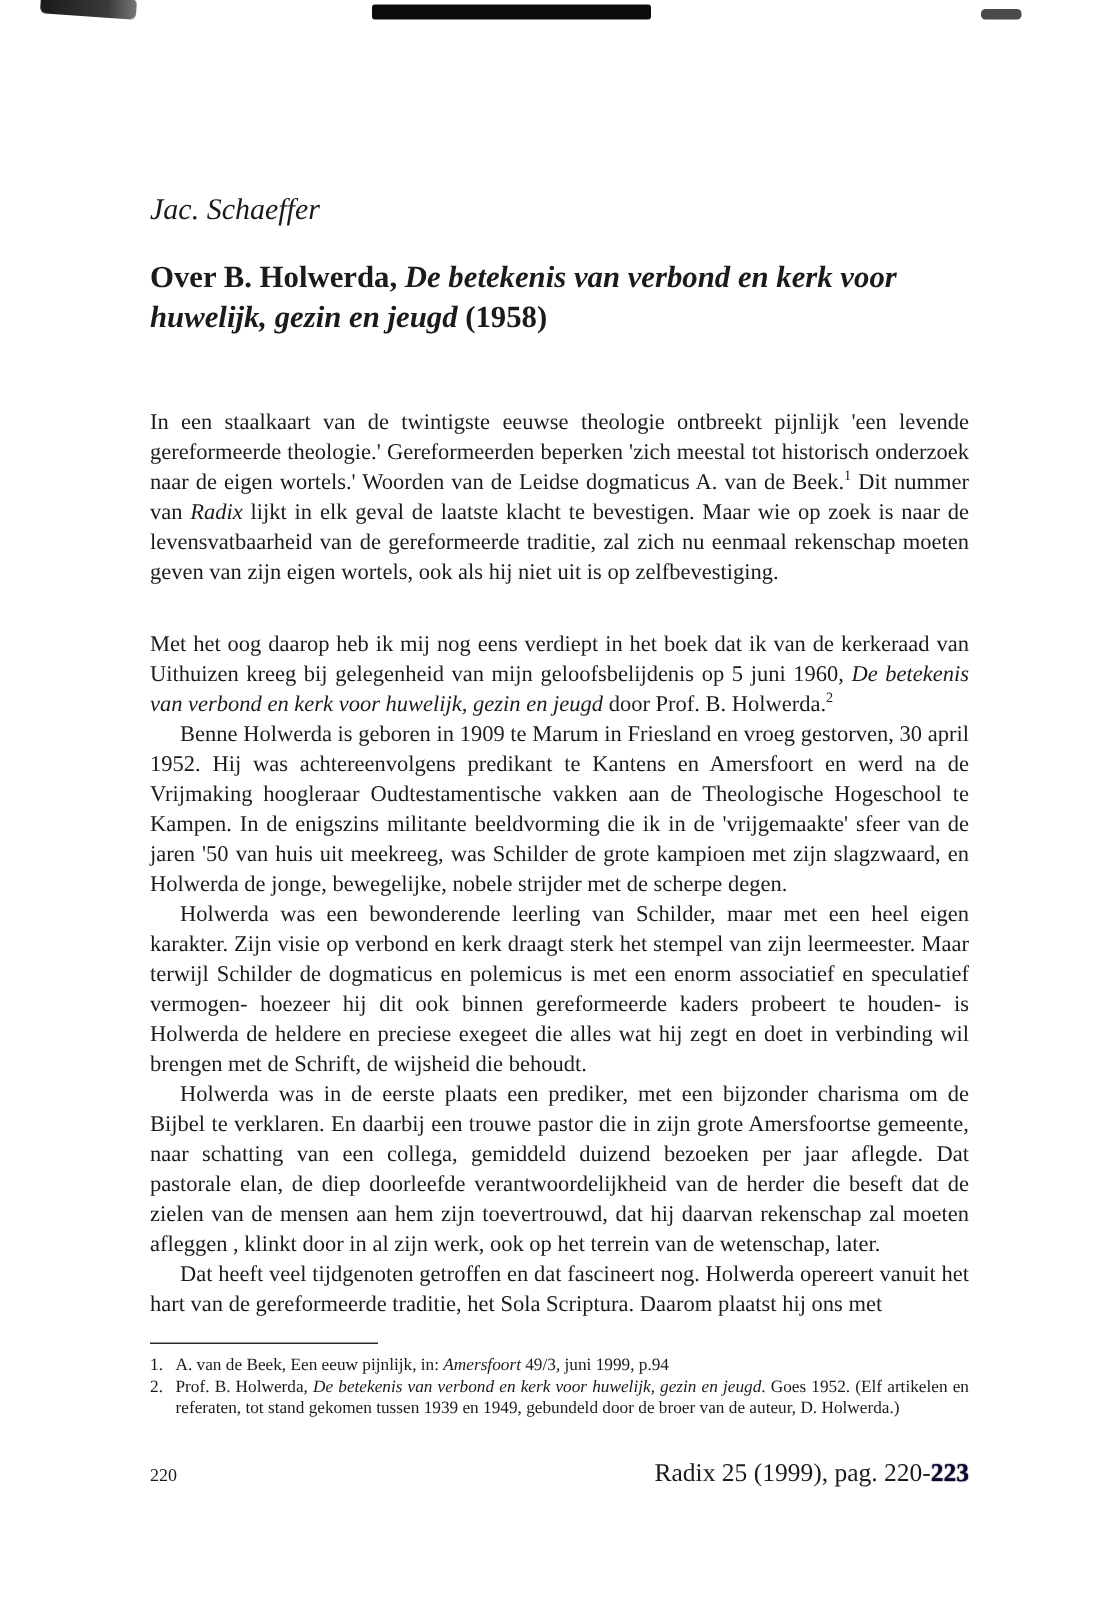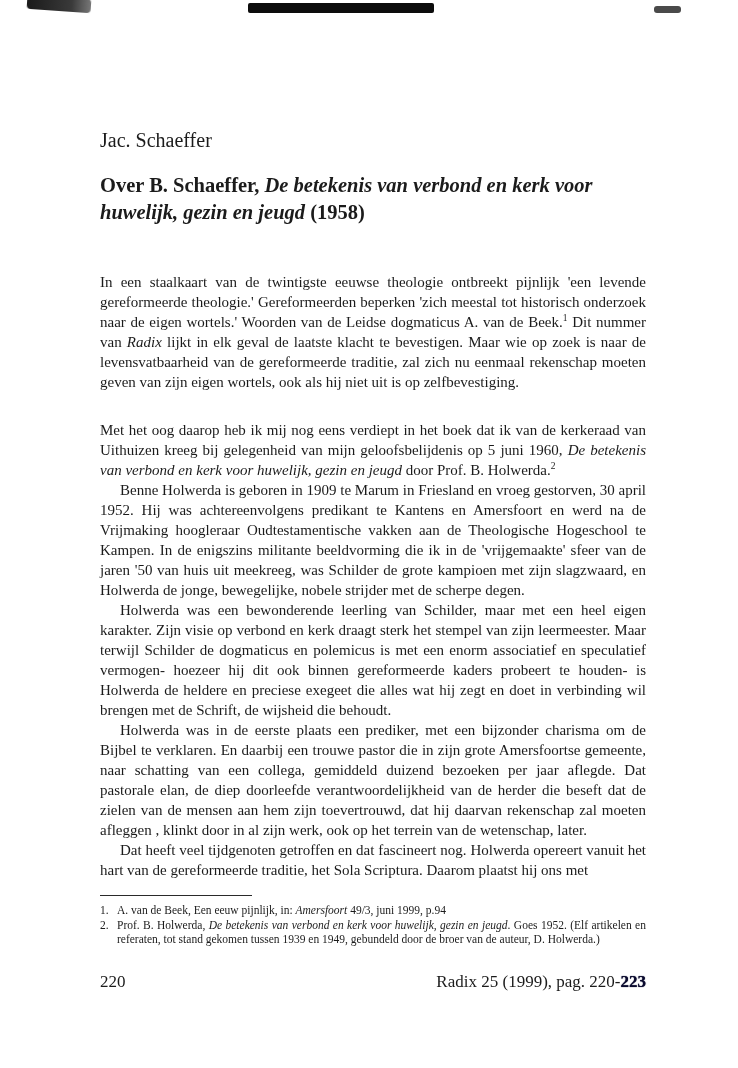--- a/index.html
+++ b/index.html
@@ -29,20 +29,21 @@
     background: #4a4a4a; border-radius: 3px; filter: blur(0.5px);
   }
   .content {
     position: absolute;
     left: 100px;
     top: 0;
     width: 546px;
   }
   .author {
     margin-top: 128px;
+    font-style: italic;
     font-size: 20px;
     line-height: 24px;
   }
   .title {
     margin-top: 20px;
     font-size: 20.5px;
     font-weight: bold;
     line-height: 27px;
   }
   .title .book { font-style: italic; }
@@ -75,41 +76,41 @@
   .fn-num { position: absolute; left: 0; }
   .footer {
     position: absolute;
     left: 100px;
     width: 546px;
     top: 972px;
     display: flex;
     justify-content: space-between;
     align-items: baseline;
   }
-  .page-number { font-size: 17px; }
+  .page-number { font-size: 12px; }
   .journal-ref { font-size: 17px; }
   .journal-ref .hl {
     font-weight: bold;
     color: #0a0a2e;
     text-shadow: 0 0 1px #0a0a2e;
   }
 </style>
 </head>
 <body>
 
 <div class="page">
 
   <div class="artifact a1"></div>
   <div class="artifact a2"></div>
   <div class="artifact a3"></div>
 
   <div class="content">
     <div class="author">Jac. Schaeffer</div>
 
-    <h1 class="title"><span>Over B. Schaeffer, </span><span class="book">De betekenis van verbond en kerk voor huwelijk, gezin en jeugd</span><span> (1958)</span></h1>
+    <h1 class="title"><span>Over B. Holwerda, </span><span class="book">De betekenis van verbond en kerk voor huwelijk, gezin en jeugd</span><span> (1958)</span></h1>
 
     <div class="article-body">
         <p class="para"><span>In een staalkaart van de twintigste eeuwse theologie ontbreekt pijnlijk 'een levende gereformeerde theologie.' Gereformeerden beperken 'zich meestal tot historisch onderzoek naar de eigen wortels.'  Woorden van de Leidse dogmaticus A. van de Beek.</span><sup>1</sup><span> Dit nummer van </span><span class="it">Radix</span><span> lijkt in elk geval de laatste klacht te bevestigen. Maar wie op zoek is naar de levensvatbaarheid van de gereformeerde traditie, zal zich nu eenmaal rekenschap moeten geven van zijn eigen wortels, ook als hij niet uit is op zelfbevestiging.</span></p>
         <p class="para space-before"><span>Met het oog daarop heb ik mij nog eens verdiept in het boek dat ik van de kerkeraad van Uithuizen kreeg bij gelegenheid van mijn geloofsbelijdenis op 5 juni 1960, </span><span class="it">De betekenis van verbond en kerk voor huwelijk, gezin en jeugd</span><span> door Prof. B. Holwerda.</span><sup>2</sup></p>
         <p class="para indent"><span>Benne Holwerda is geboren in 1909 te Marum in Friesland en vroeg gestorven, 30 april 1952. Hij was achtereenvolgens predikant te Kantens en Amersfoort en werd na de Vrijmaking hoogleraar Oudtestamentische vakken aan de Theologische Hogeschool te Kampen. In de enigszins militante beeldvorming die ik in de 'vrijgemaakte' sfeer van de jaren '50 van huis uit meekreeg, was Schilder de grote kampioen met zijn slagzwaard, en Holwerda de jonge, bewegelijke, nobele strijder met de scherpe degen.</span></p>
         <p class="para indent"><span>Holwerda was een bewonderende leerling van Schilder, maar met een heel eigen karakter. Zijn visie op verbond en kerk draagt sterk het stempel van zijn leermeester. Maar terwijl Schilder de dogmaticus en polemicus is met een enorm associatief en speculatief vermogen- hoezeer hij dit ook binnen gereformeerde kaders probeert te houden- is Holwerda de heldere en preciese exegeet die alles wat hij zegt en doet in verbinding wil brengen met de Schrift, de wijsheid die behoudt.</span></p>
         <p class="para indent"><span>Holwerda was in de eerste plaats een prediker, met een bijzonder charisma om de Bijbel te verklaren. En daarbij een trouwe pastor die in zijn grote Amersfoortse gemeente, naar schatting van een collega, gemiddeld duizend bezoeken per jaar aflegde. Dat pastorale elan, de diep doorleefde verantwoordelijkheid van de herder die beseft dat de zielen van de mensen aan hem zijn toevertrouwd, dat hij daarvan rekenschap zal moeten afleggen , klinkt door in al zijn werk, ook op het terrein van de wetenschap, later.</span></p>
         <p class="para indent"><span>Dat heeft veel tijdgenoten getroffen en dat fascineert nog. Holwerda opereert vanuit het hart van de gereformeerde traditie, het Sola Scriptura. Daarom plaatst hij ons met</span></p>
       </div>
 

